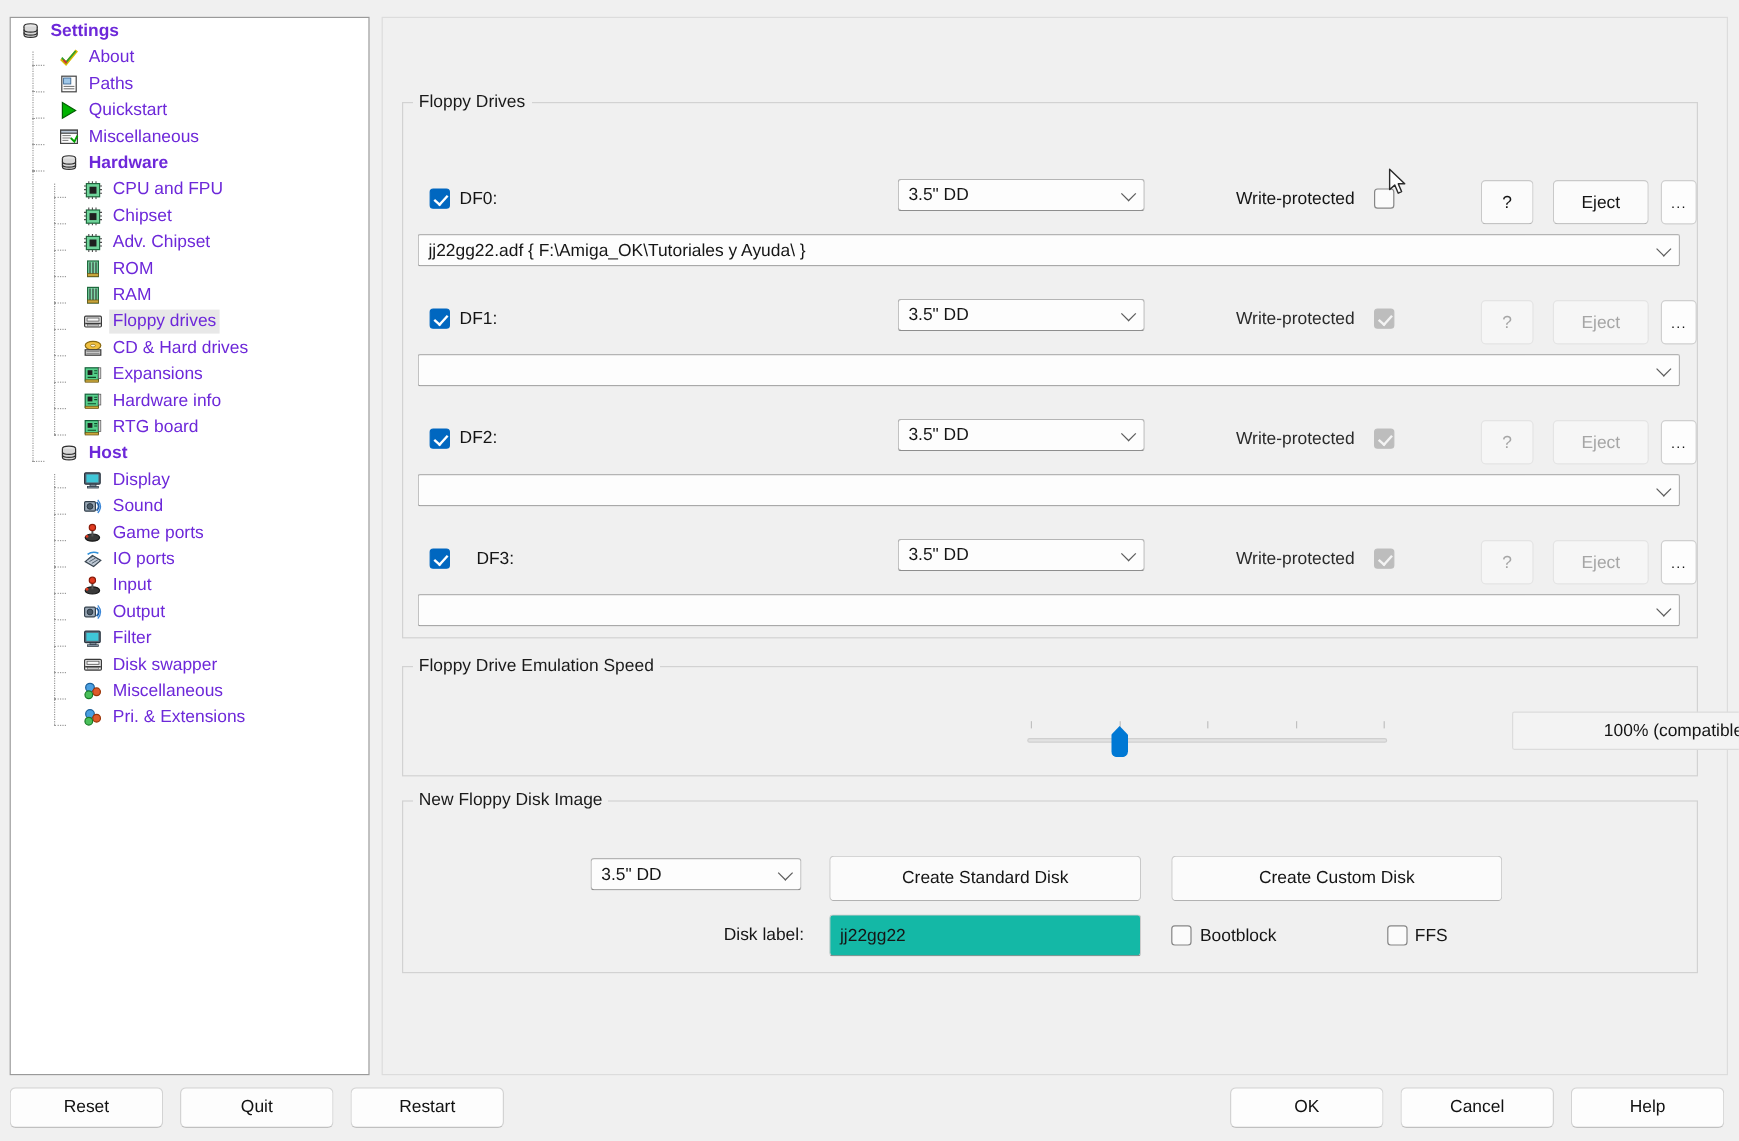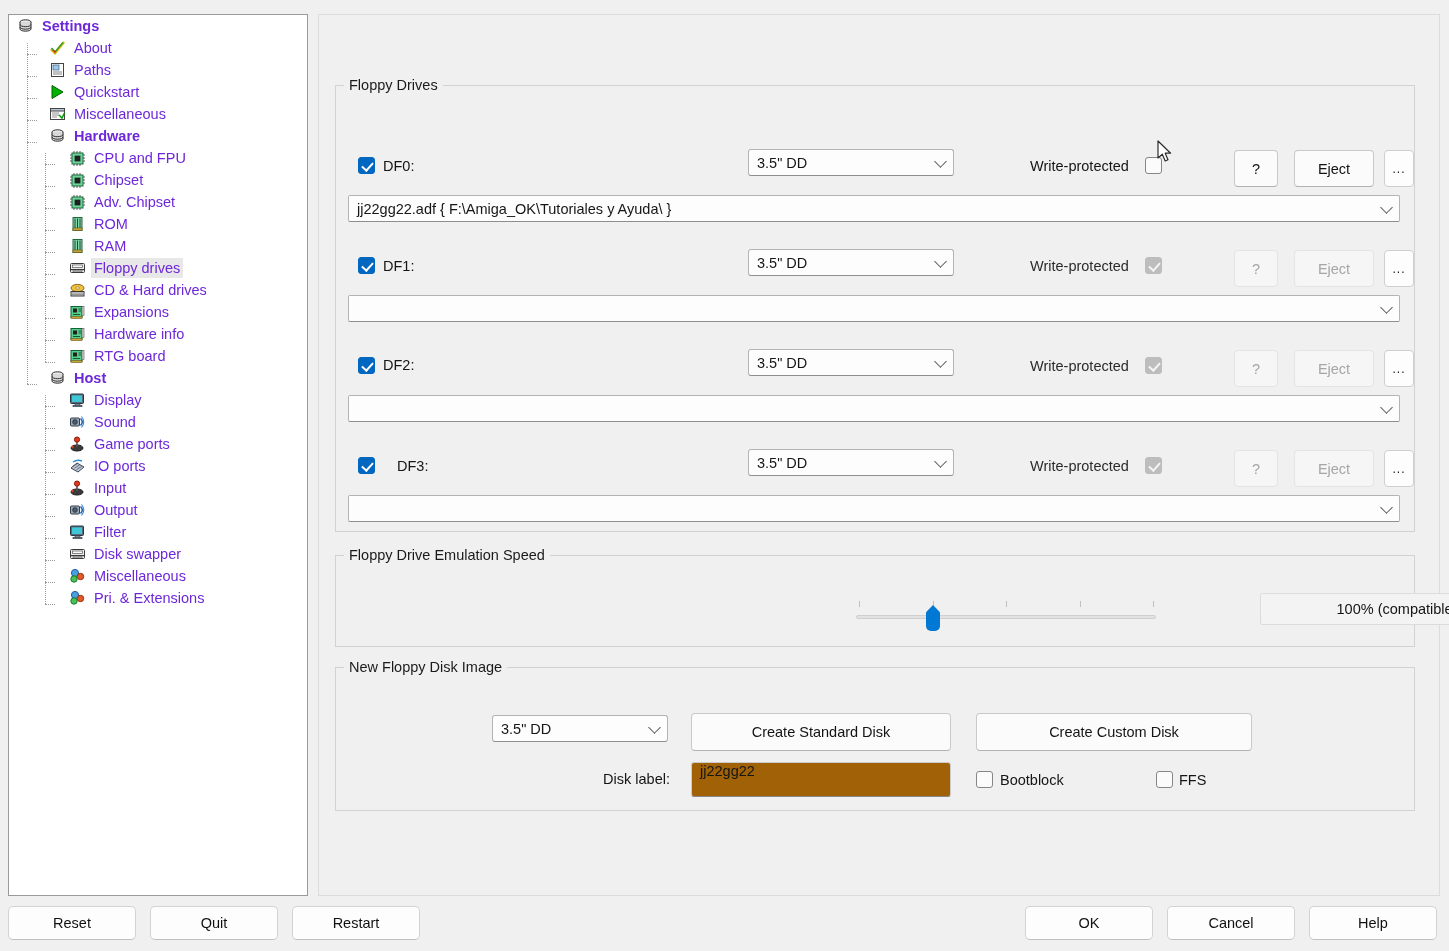--- a/index.html
+++ b/index.html
@@ -145,25 +145,25 @@
     background: #f3f3f3;
     border: 1px solid #dcdcdc;
     border-radius: 2px;
   }
   .btn.disabled { color: #a6a6a6; background: #f6f6f6; border-color: #e4e4e4; }
   .btn.sq { background: #fdfdfd; border: 1px solid #cfcfcf; border-radius: 4px; }
 
   .lbl-static { font-size: 14.5px; color: #151515; white-space: nowrap; }
 
   .txtfield {
-    background: #a16207;
+    background: #14b8a6;
     border: 1px solid #cbcbcb;
     border-bottom: 1.6px solid #8a8a8a;
     border-radius: 3px;
-    display: flex; 
+    display: flex; align-items: center;
     padding: 0 8px;
     font-size: 14.5px;
     color: #161616;
   }
 
   
   #slider-track {
     position: absolute;
     height: 4px;
     background: #e2e2e2;

